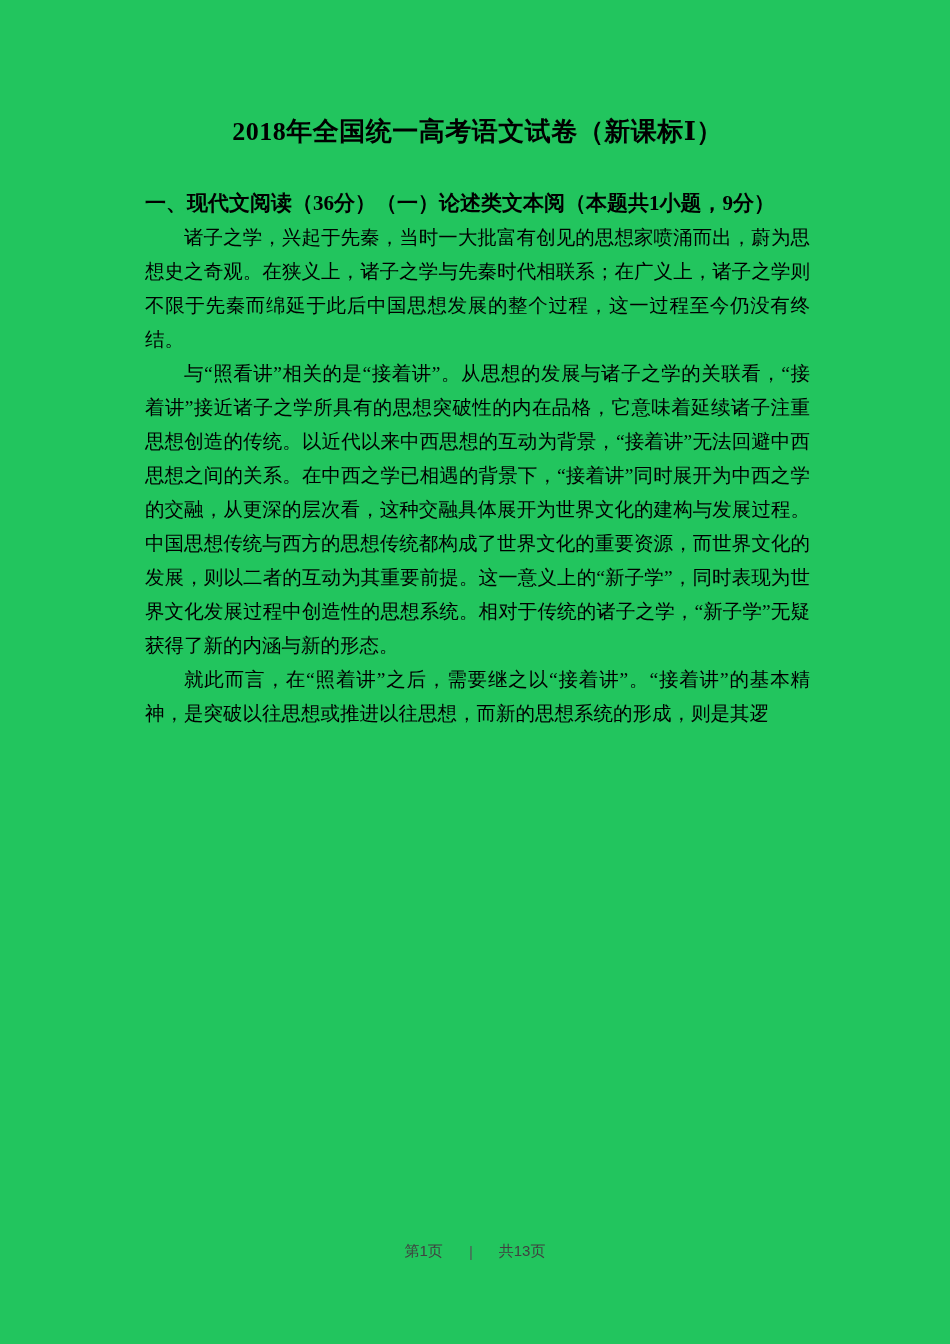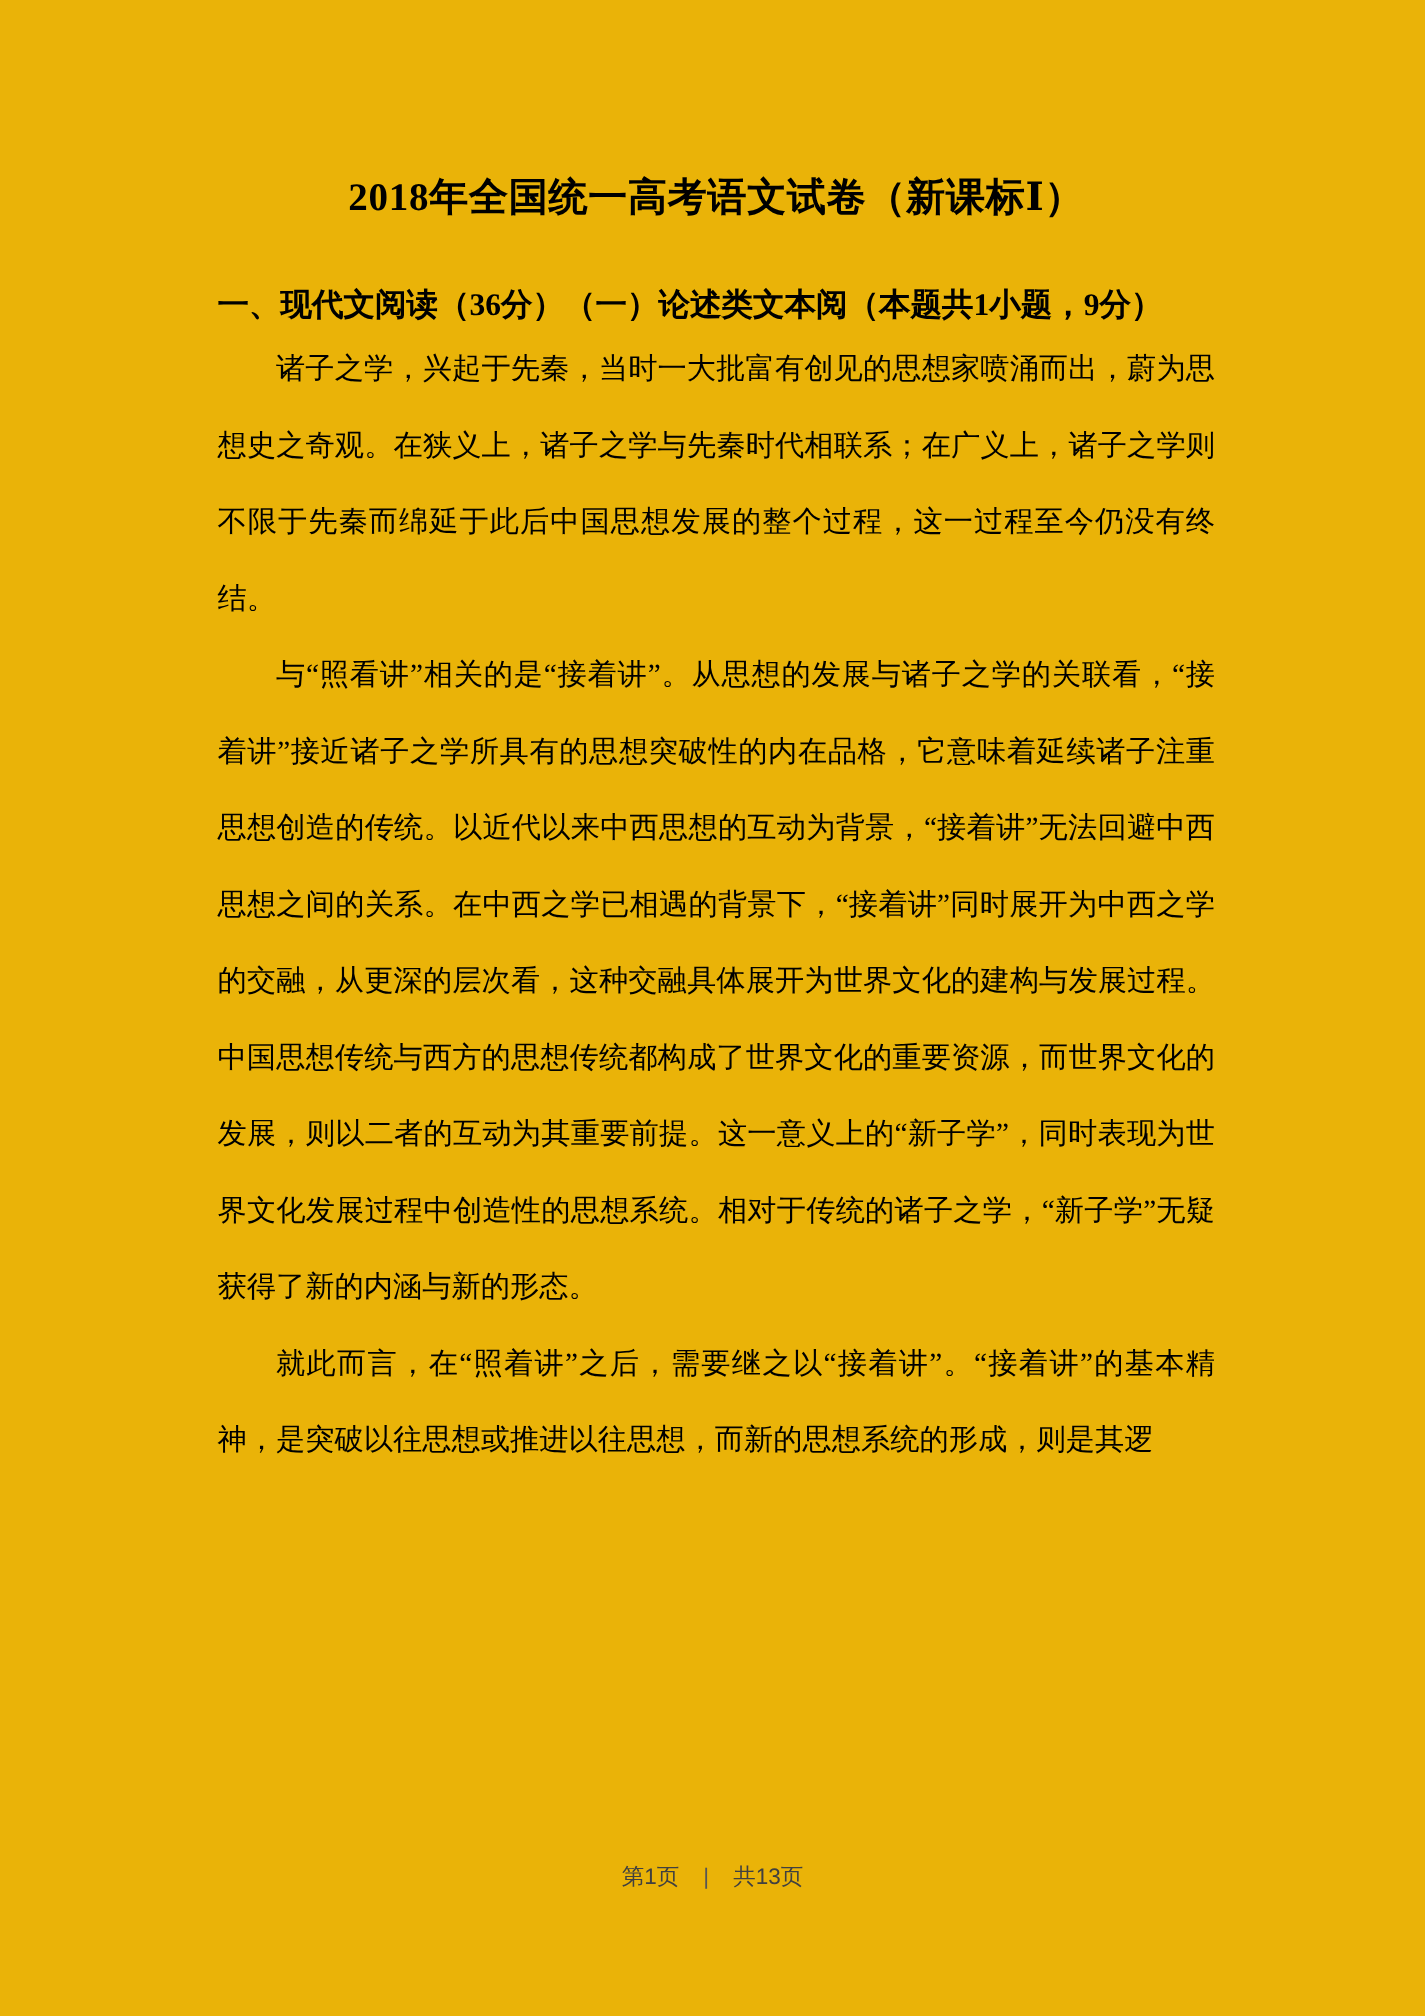--- a/index.html
+++ b/index.html
@@ -6,21 +6,21 @@
   html, body { background: #ffffff; }
   body {
     font-family: "Liberation Serif", "DejaVu Serif", serif;
     color: #000000;
   }
   .page {
     position: relative;
     width: 950px;
     height: 1344px;
     margin: 0 auto;
-    background: #eab308;
+    background: #22c55e;
     overflow: hidden;
   }
   .content {
     position: absolute;
     left: 145px;
     width: 665px;
     top: 0;
   }
   .doc-title {
     margin-top: 114px;
@@ -42,34 +42,34 @@
     line-height: 24px;
   }
   .q-num {
     margin-right: 14px;
   }
   .passage {
     margin-top: 4px;
   }
   .passage p {
     font-size: 19.5px;
-    line-height: 51px;
+    line-height: 34px;
     text-align: justify;
     text-indent: 2em;
     word-break: break-all;
   }
   .page-footer {
     position: absolute;
     left: 0;
     right: 0;
     top: 1242px;
     display: flex;
     justify-content: center;
     align-items: center;
-    gap: 16px;
+    gap: 26px;
     font-size: 15px;
     color: #404040;
     font-family: "Liberation Sans", "DejaVu Sans", sans-serif;
   }
   .footer-divider {
     color: #555555;
     font-weight: 300;
   }
 </style>
 </head>

